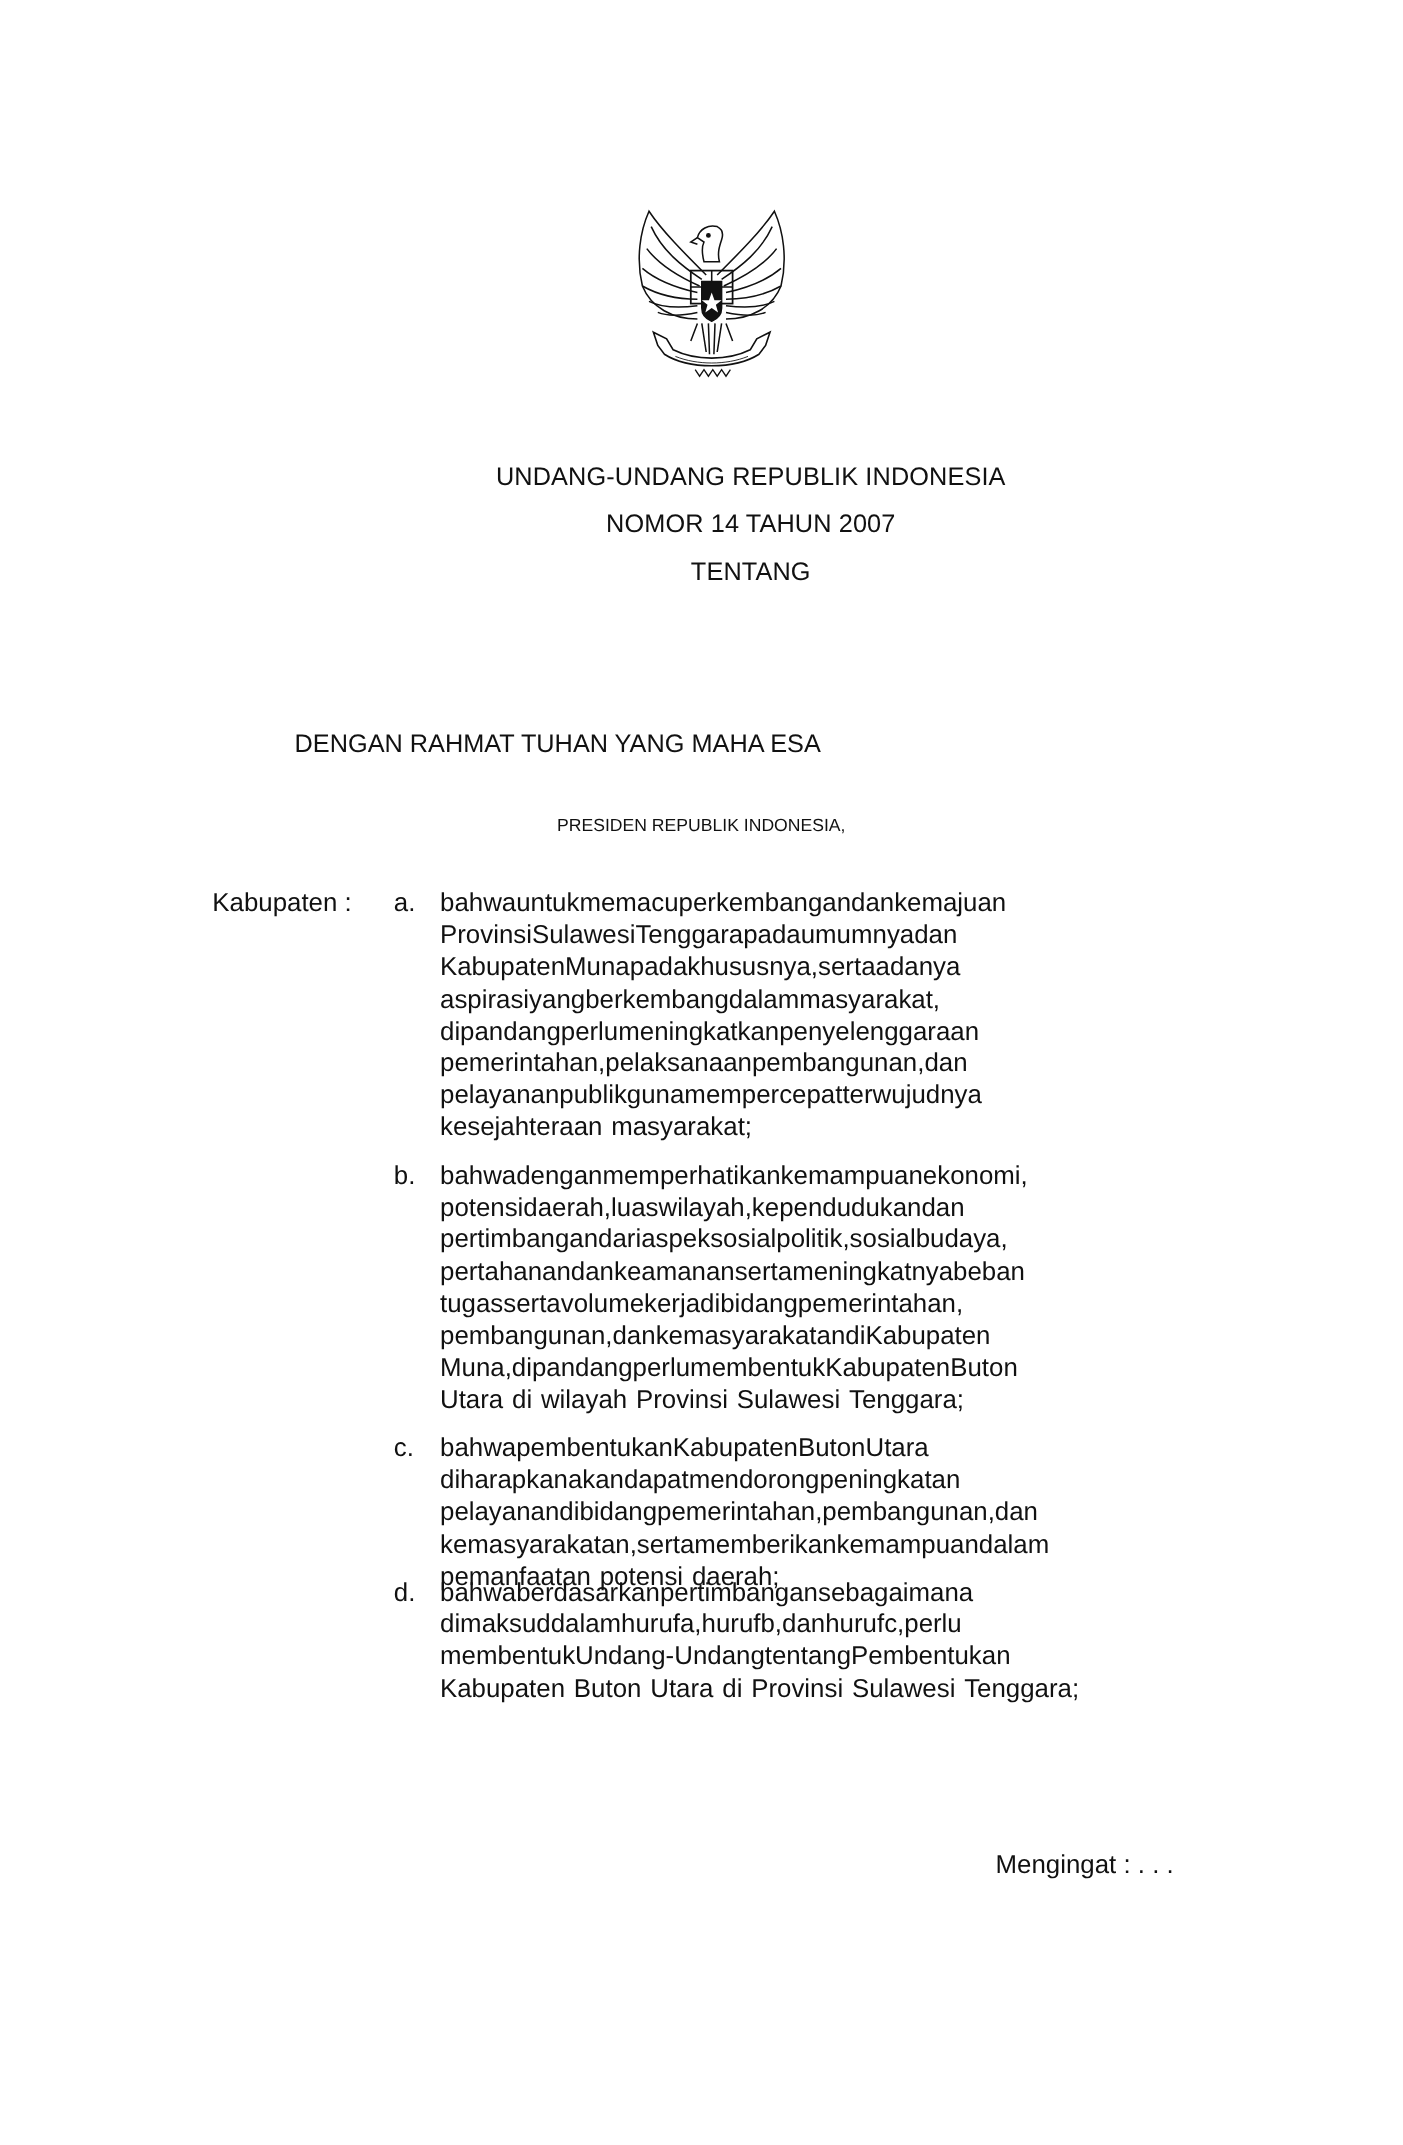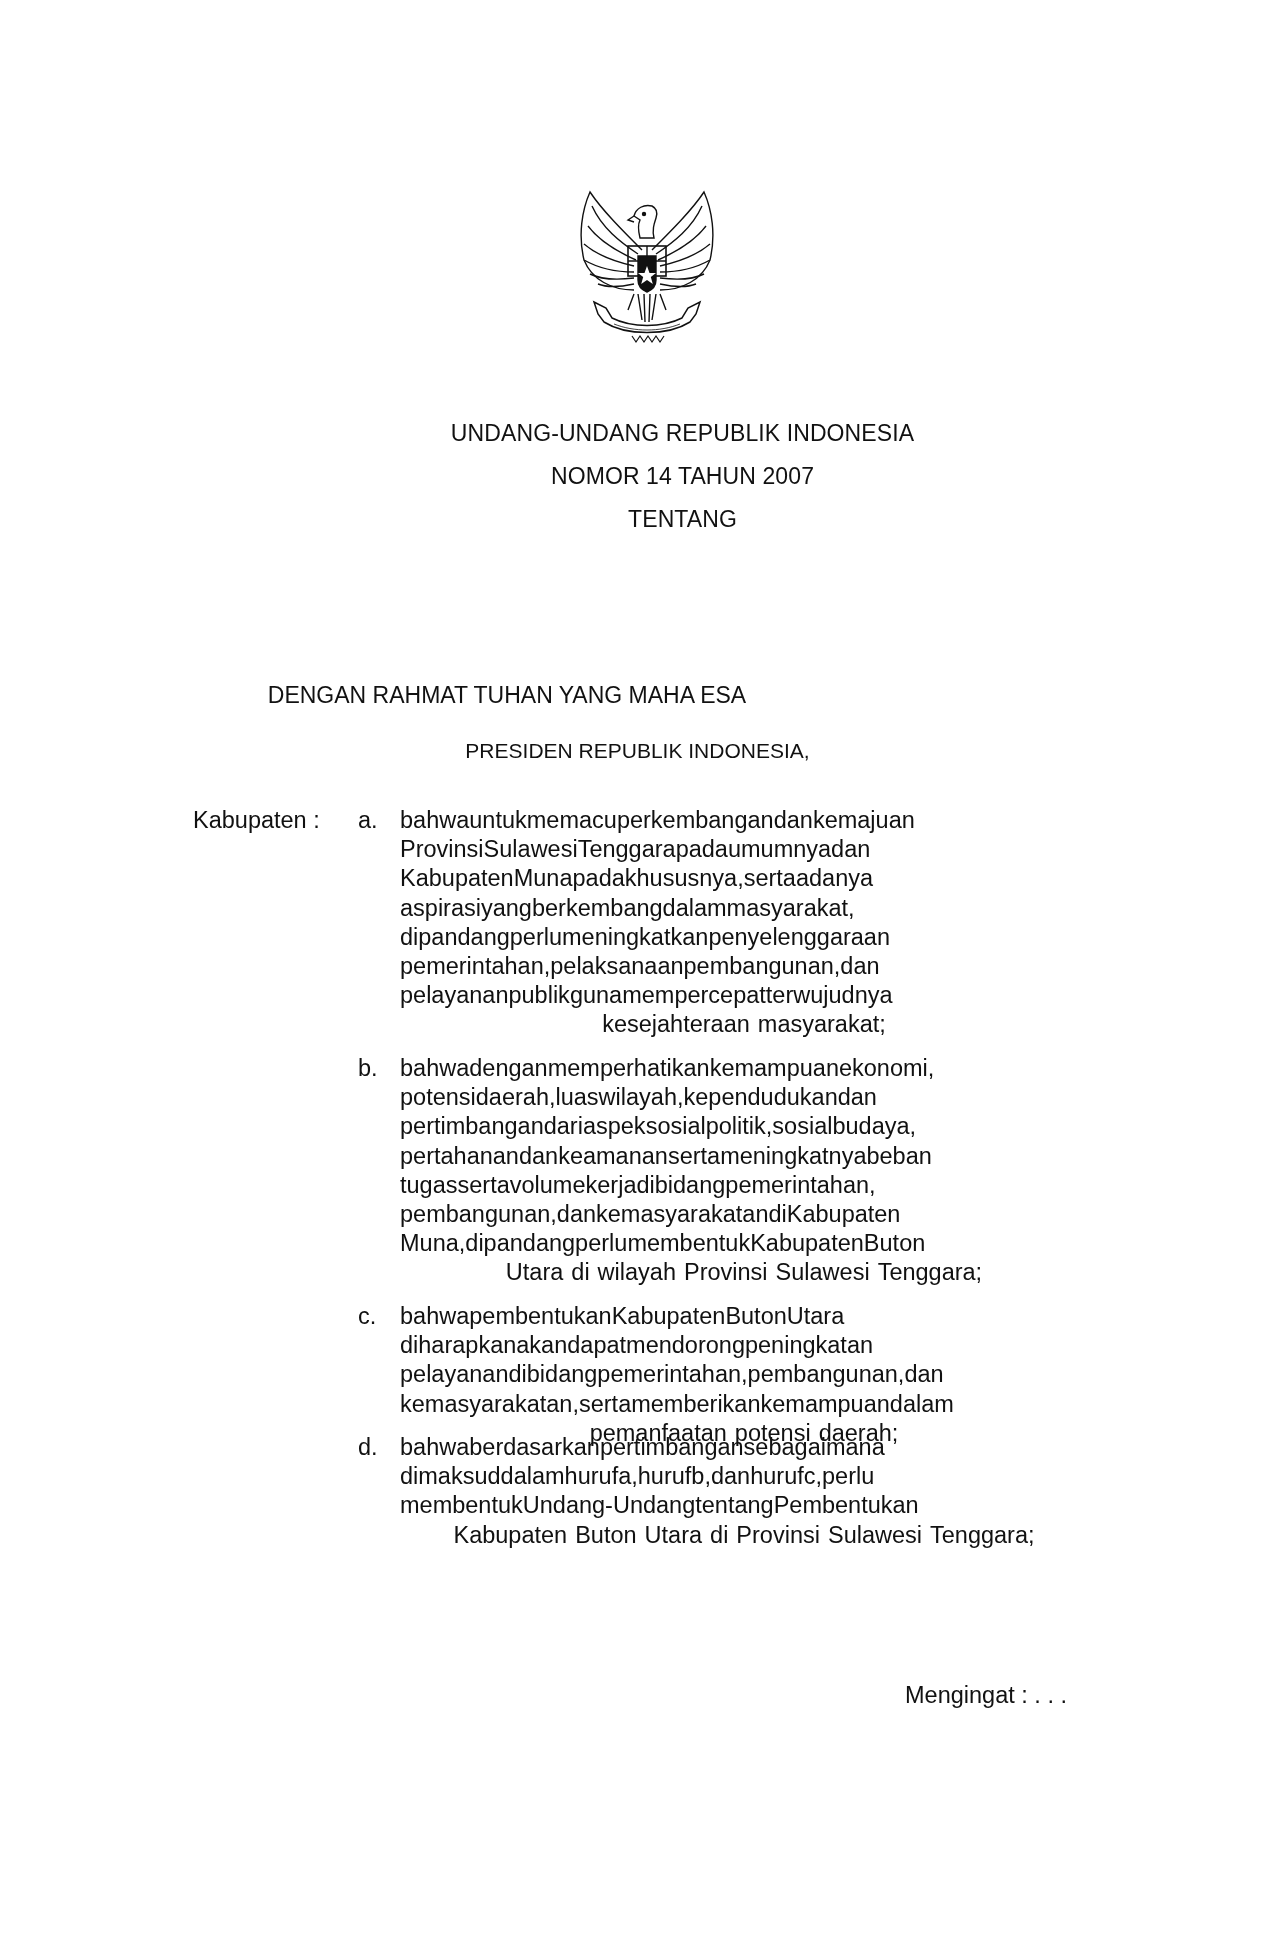--- a/index.html
+++ b/index.html
@@ -10,47 +10,47 @@
   }
   .emblem {
     position: absolute; left: 572px; top: 190px; width: 150px; height: 160px;
   }
   .title-block {
     position: absolute; left: 0; top: 412px; width: 1275px; text-align: center;
     font-size: 23px; letter-spacing: 0.1px; padding-left: 45px;
   }
   .title-block .tl { height: 43px; line-height: 43px; }
   .invocation {
-    position: absolute; left: 0; top: 680px; width: 1014px; text-align: center;
+    position: absolute; left: 0; top: 661px; width: 1014px; text-align: center;
     font-size: 23px; line-height: 30px;
   }
   .president {
     position: absolute; left: 0; top: 736px; width: 1275px; text-align: center;
-    font-size: 21px; line-height: 30px;
+    font-size: 16px; line-height: 30px;
   }
   .considering {
     position: absolute; left: 193px; top: 806px; width: 900px;
     font-size: 23.5px; line-height: 29.2px;
   }
   .cons-label { position: absolute; left: 0; top: 0; white-space: nowrap; }
   .item { position: absolute; left: 165px; width: 730px; }
   .item .letter { position: absolute; left: 0; top: 0; }
   .item .body {
     position: absolute; left: 42px; width: 688px;
   }
   .item .body .ln {
     display: block; text-align: justify; text-align-last: justify; white-space: nowrap;
     height: 29.2px;
   }
   .item .body .ln span.w { display: inline; }
   .item .body .ln.last { text-align-last: left; }
   .item .body .ln.flex {
     display: flex; justify-content: flex-start;
   }
-  .item .body .ln.last.flex { justify-content: center; gap: 8px; }
+  .item .body .ln.last.flex { justify-content: flex-start; gap: 8px; }
   .mengingat {
     position: absolute; left: 905px; top: 1680px;
     font-size: 23.5px; line-height: 30px; white-space: nowrap;
   }
 </style>
 </head>
 <body>
 
 <div class="emblem">
   <svg width="150" height="160" viewBox="0 0 150 160" xmlns="http://www.w3.org/2000/svg" fill="none" stroke="#111" stroke-width="1.4">

